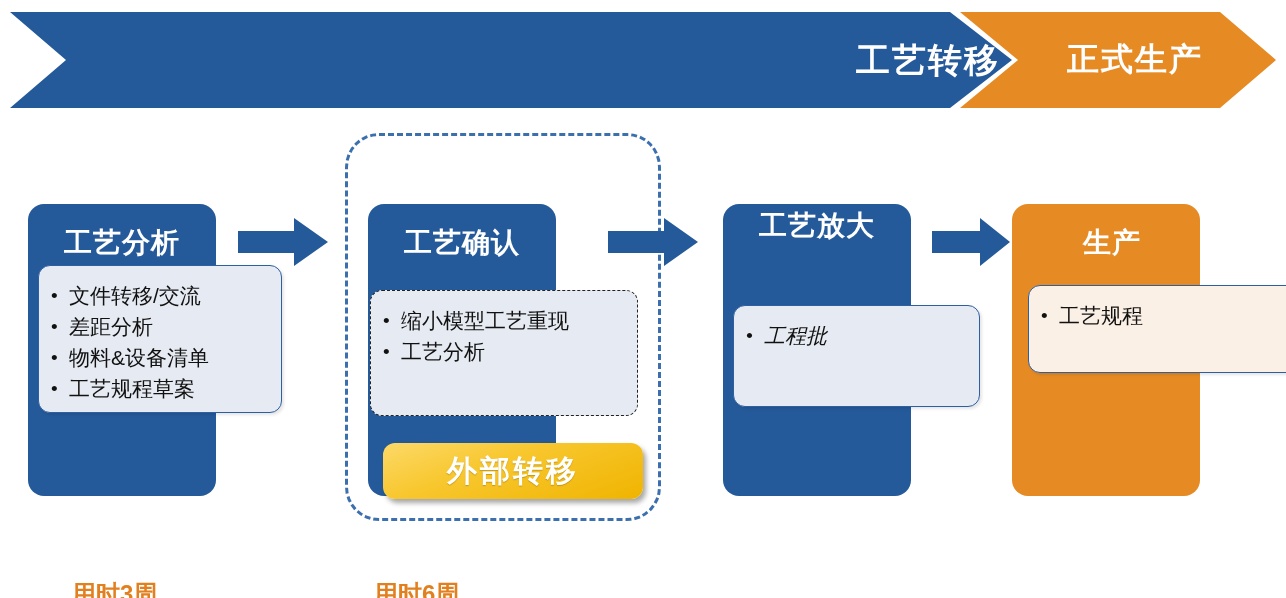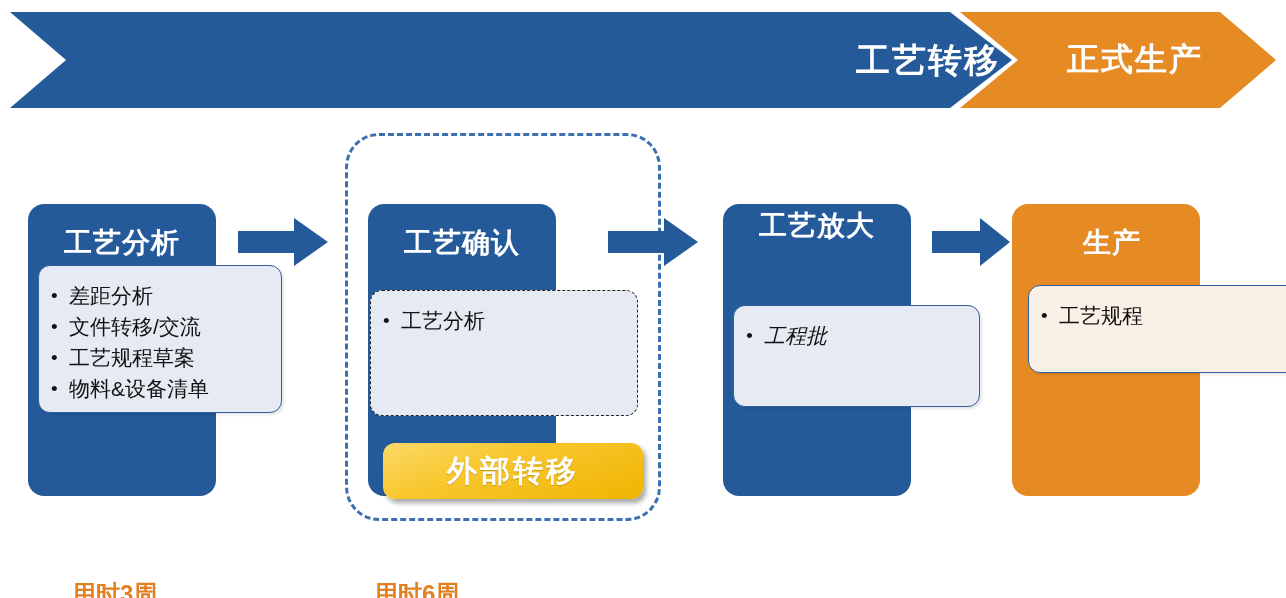--- a/index.html
+++ b/index.html
@@ -153,36 +153,37 @@
   <div class="chev-label" id="chev-production-label">正式生产</div>
 </div>
 
 <div id="group-outline"></div>
 
 <div class="stage-card blue" style="left:28px; top:204px; width:188px; height:292px;">
   <div class="stage-title" style="top:20px;">工艺分析</div>
 </div>
 <div class="bullet-panel solid-blue" style="left:38px; top:265px; width:244px; height:148px;">
   <ul>
+    <li>文件转移/交流</li>
     <li>差距分析</li>
-    <li>文件转移/交流</li>
+    <li>物料&amp;设备清单</li>
     <li>工艺规程草案</li>
-    <li>物料&amp;设备清单</li>
   </ul>
 </div>
 
 <svg class="flow-arrow" style="left:238px; top:218px;" width="92" height="50" viewBox="0 0 92 50">
   <polygon points="0,13 56,13 56,0 90,24 56,48 56,35 0,35" fill="#255A9A"></polygon>
 </svg>
 
 <div class="stage-card blue" style="left:368px; top:204px; width:188px; height:292px;">
   <div class="stage-title" style="top:20px;">工艺确认</div>
 </div>
 <div class="bullet-panel dashed-dark" style="left:370px; top:290px; width:268px; height:126px;">
   <ul>
+    <li>缩小模型工艺重现</li>
     <li>工艺分析</li>
   </ul>
 </div>
 <div id="external-transfer-badge">
   <span>外部转移</span>
 </div>
 
 <svg class="flow-arrow" style="left:608px; top:218px;" width="92" height="50" viewBox="0 0 92 50">
   <polygon points="0,13 56,13 56,0 90,24 56,48 56,35 0,35" fill="#255A9A"></polygon>
 </svg>

